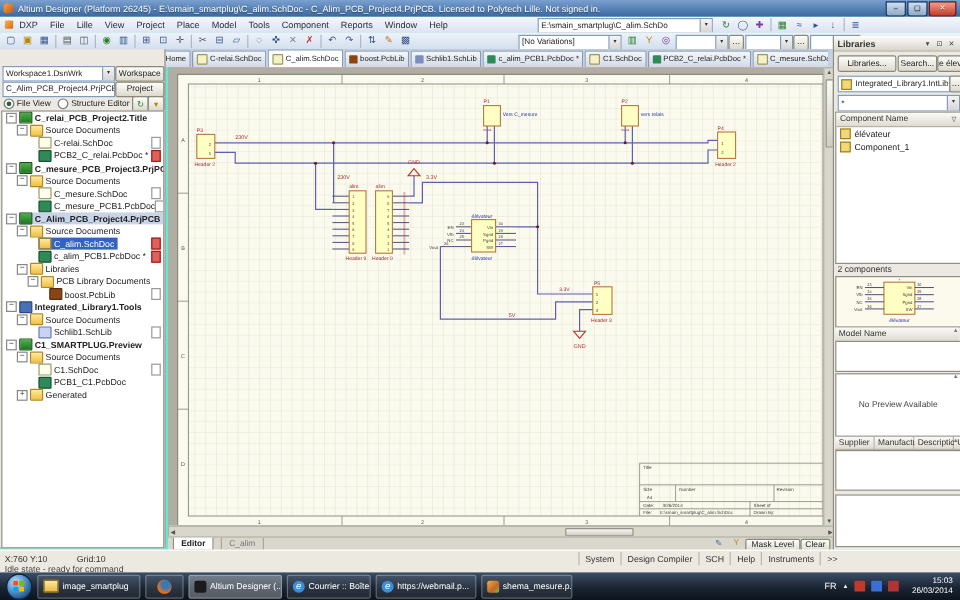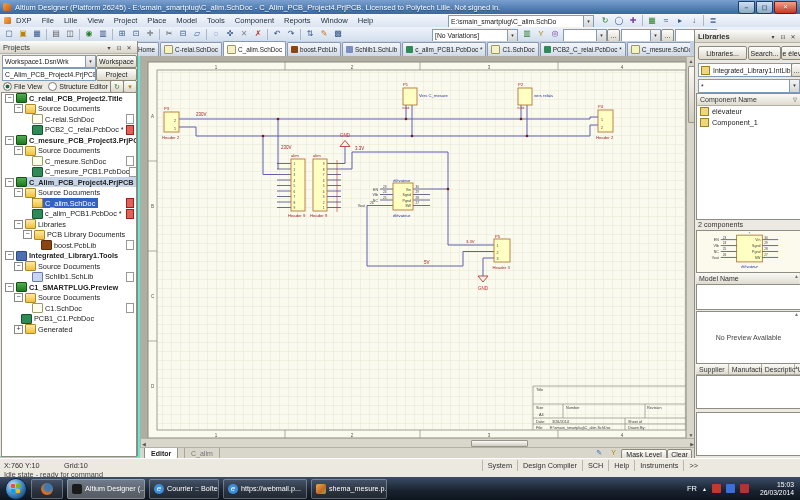--- a/index.html
+++ b/index.html
@@ -219,28 +219,20 @@
         <span class="ti ti-pcb"></span>
         <span>PCB2_C_relai.PcbDoc *</span>
       </div>
     <div class="tab">
         <span class="ti ti-sch"></span>
         <span>C_mesure.SchDoc</span>
       </div>
   </div>
 
   <div class="abs lpanel">
-    <div class="phead">
-      <span>Projects</span>
-      <span style="margin-left:auto;display:flex">
-        <span class="phbtn">▾</span>
-        <span class="phbtn">⊡</span>
-        <span class="phbtn">✕</span>
-      </span>
-    </div>
     <div class="abs combo" style="left:2px;top:14px;width:92px;height:11px">
       <span style="padding-left:2px">Workspace1.DsnWrk</span>
       <span class="caret">▾</span>
     </div>
     <div class="abs btn" style="left:96px;top:14px;width:39px;height:11px">Workspace</div>
     <div class="abs combo" style="left:2px;top:27px;width:92px;height:11px">
       <span style="padding-left:2px">C_Alim_PCB_Project4.PrjPCB</span>
     </div>
     <div class="abs btn" style="left:96px;top:27px;width:39px;height:11px">Project</div>
     <div class="abs" style="left:3px;top:40px;height:10px;display:flex;align-items:center;font-size:7px;white-space:nowrap">
@@ -394,21 +386,21 @@
             <span>Source Documents</span>
           </span>
         </div>
       <div class="tr" style="padding-left:30px">
           <span class="hl">
             <span class="ic ic-sch"></span>
             <span>C1.SchDoc</span>
           </span>
           <span class="st st-w"></span>
         </div>
-      <div class="tr" style="padding-left:19px">
+      <div class="tr" style="padding-left:30px">
           <span class="hl">
             <span class="ic ic-pcb"></span>
             <span>PCB1_C1.PcbDoc</span>
           </span>
         </div>
       <div class="tr" style="padding-left:12px">
           <span class="exp">+</span>
           <span class="hl">
             <span class="ic ic-fld"></span>
             <span>Generated</span>
@@ -691,20 +683,24 @@
     </span>
   </div>
 
   <div class="abs taskbar">
     <div class="orb">
       <span class="fl" style="left:5px;top:5px;background:#f25022"></span>
       <span class="fl" style="left:10px;top:5px;background:#7fba00"></span>
       <span class="fl" style="left:5px;top:10px;background:#00a4ef"></span>
       <span class="fl" style="left:10px;top:10px;background:#ffb900"></span>
     </div>
+    <div class="tbtn" style="width:76px">
+        <span class="fldico"></span>
+        <span>image_smartplug</span>
+      </div>
     <div class="tbtn" style="width:22px;justify-content:center">
         <span style="width:12px;height:12px;border-radius:50%;background:radial-gradient(circle at 60% 35%,#3a79b5 30%,#e8701a 65%,#b3440e)"></span>
       </div>
     <div class="tbtn active" style="width:68px">
         <span style="width:10px;height:10px;background:#1b1b1b;border-radius:2px;flex:none"></span>
         <span>Altium Designer (...</span>
       </div>
     <div class="tbtn" style="width:60px">
         <span style="width:10px;height:10px;border-radius:50%;background:#3a8edb;color:#fff;font-size:8px;line-height:10px;text-align:center;font-style:italic;flex:none">e</span>
         <span>Courrier :: Boîte d...</span>

